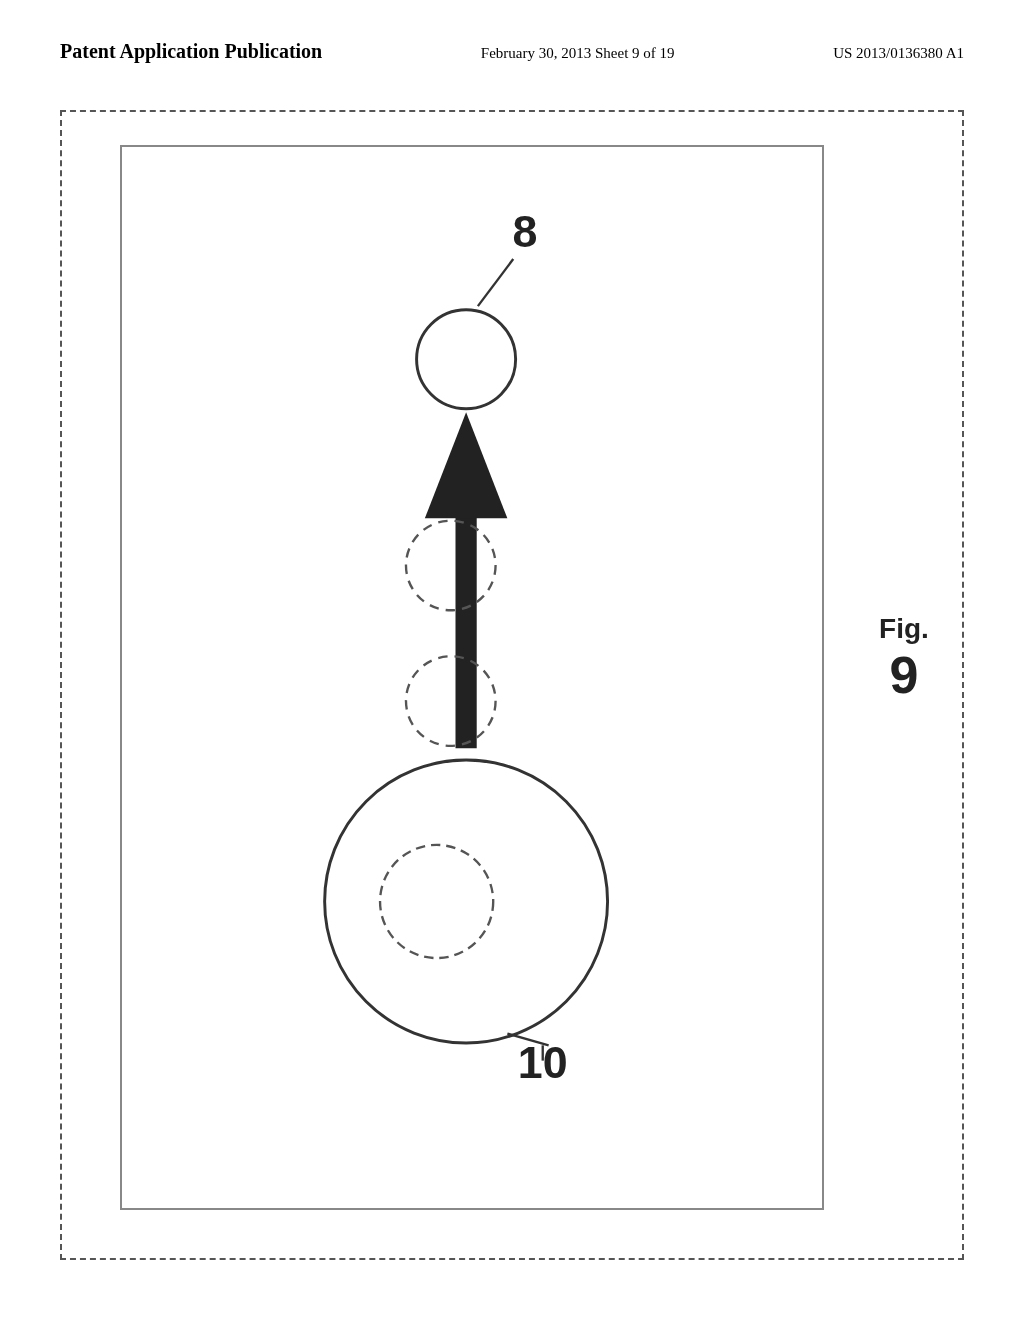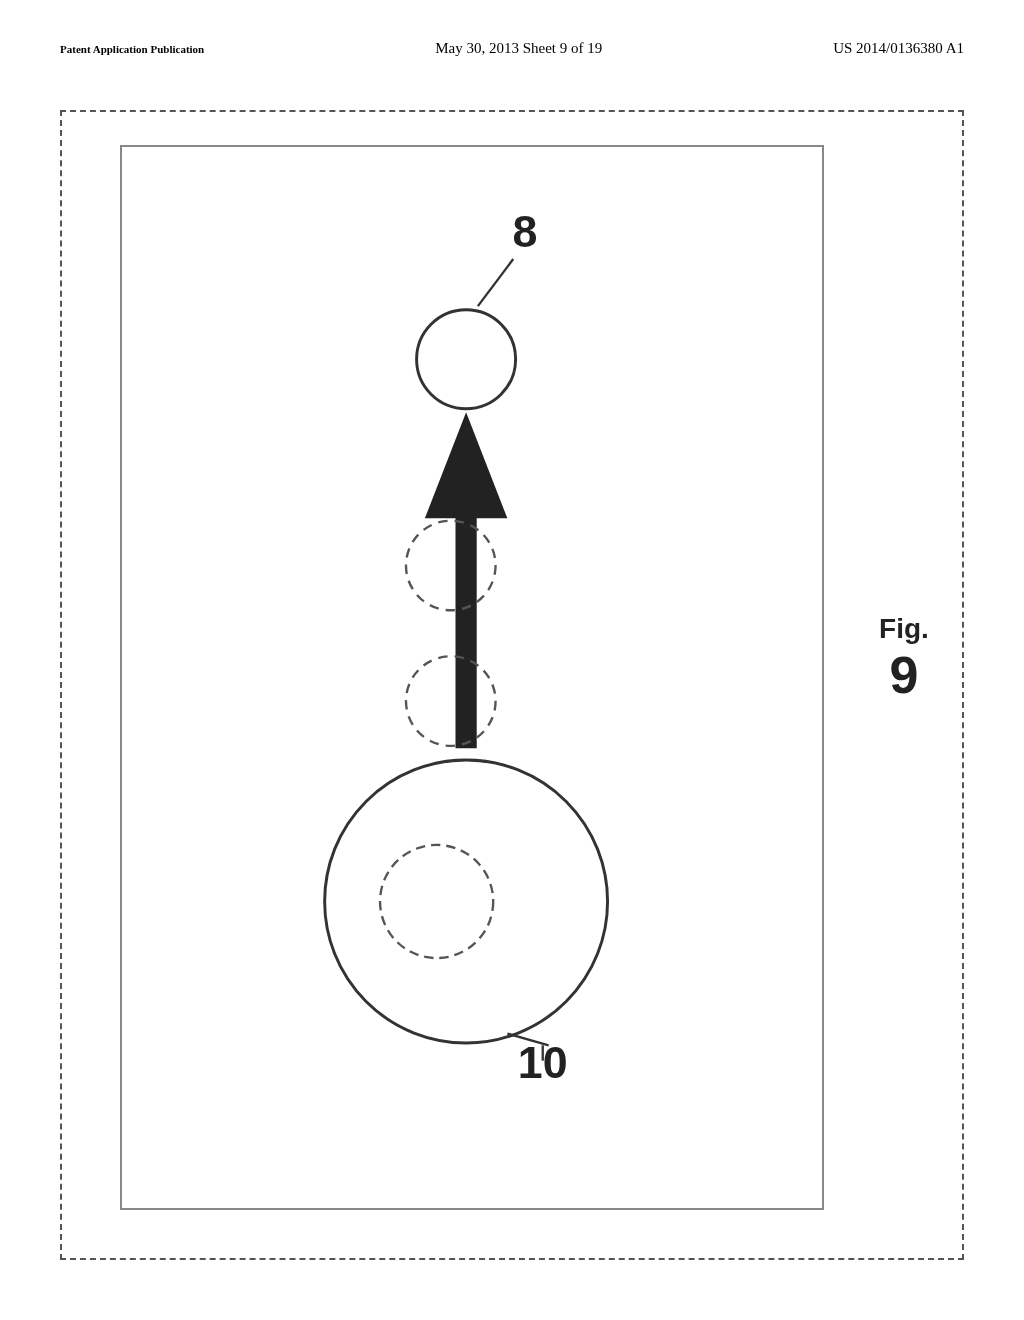--- a/index.html
+++ b/index.html
@@ -18,21 +18,21 @@
       top: 40px;
       left: 60px;
       right: 60px;
       display: flex;
       justify-content: space-between;
       align-items: baseline;
       font-size: 15px;
     }
     .header-left {
       font-weight: bold;
-      font-size: 11px;
+      font-size: 20px;
     }
     .header-center {
       font-size: 15px;
     }
     .header-right {
       font-size: 15px;
     }
 
     
     .outer-dashed {
@@ -70,22 +70,22 @@
     .figure-svg {
       width: 100%;
       height: 100%;
     }
   </style>
 </head>
 <body>
 
 <div class="header">
   <span class="header-left">Patent Application Publication</span>
-  <span class="header-center">May 30, 2013   Sheet 9 of 19</span>
-  <span class="header-right">US 2014/0136380 A1</span>
+  <span class="header-center">February 30, 2013   Sheet 9 of 19</span>
+  <span class="header-right">US 2013/0136380 A1</span>
 </div>
 
 <div class="outer-dashed"></div>
 
 <div style="position:absolute; right:80px; top:50%; transform:translateY(-50%);">
   <svg width="80" height="120" viewBox="0 0 80 120">
     <text x="40" y="40" text-anchor="middle" font-family="Arial, sans-serif" font-size="28" font-weight="bold" fill="#222">Fig.</text>
     <text x="40" y="95" text-anchor="middle" font-family="Arial, sans-serif" font-size="52" font-weight="bold" fill="#222">9</text>
   </svg>
 </div>

